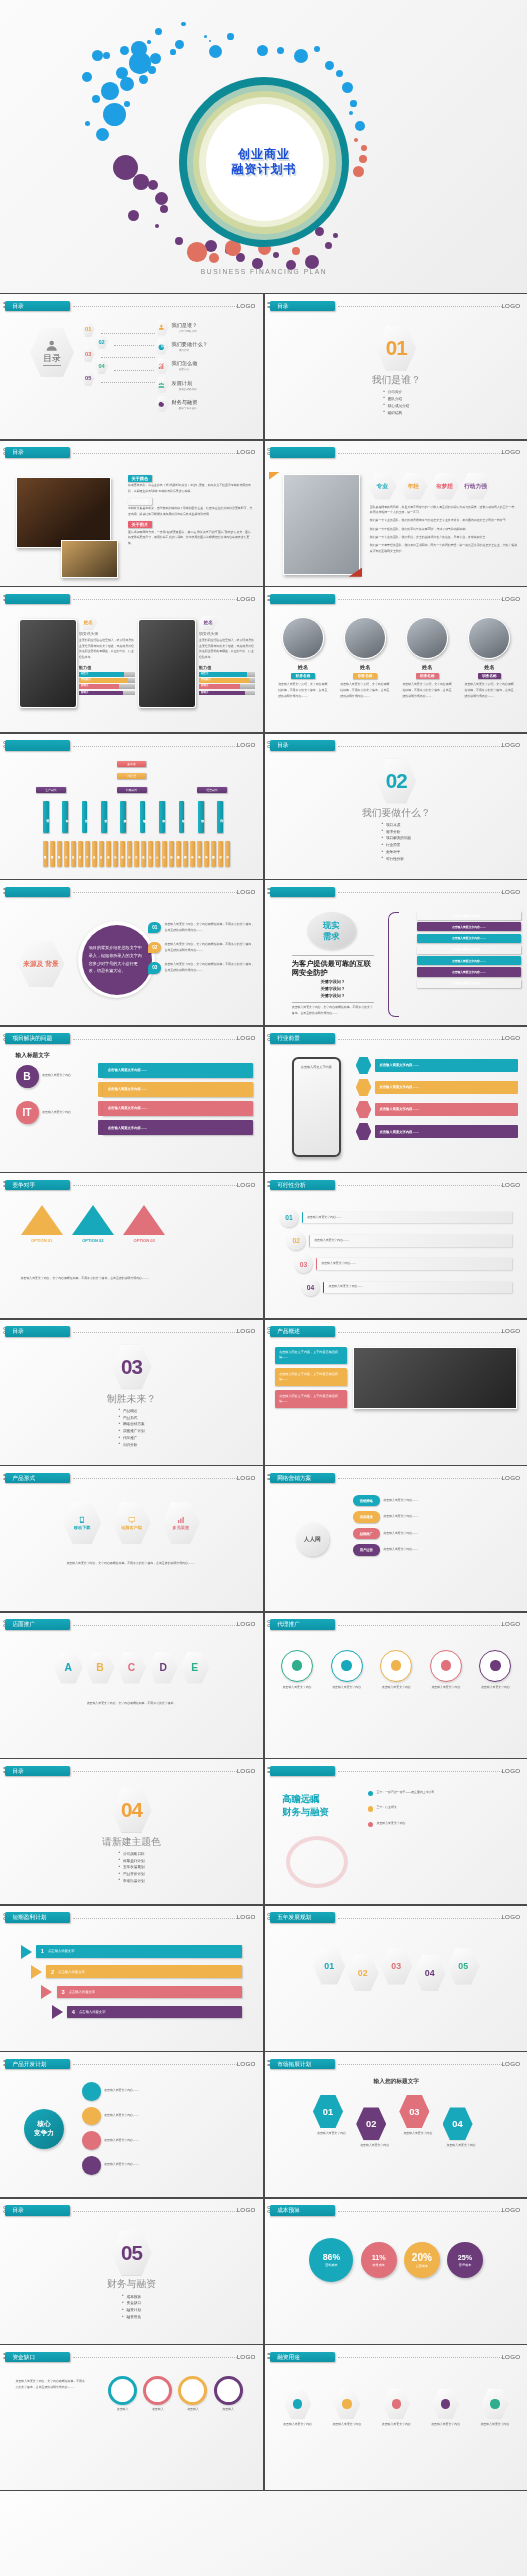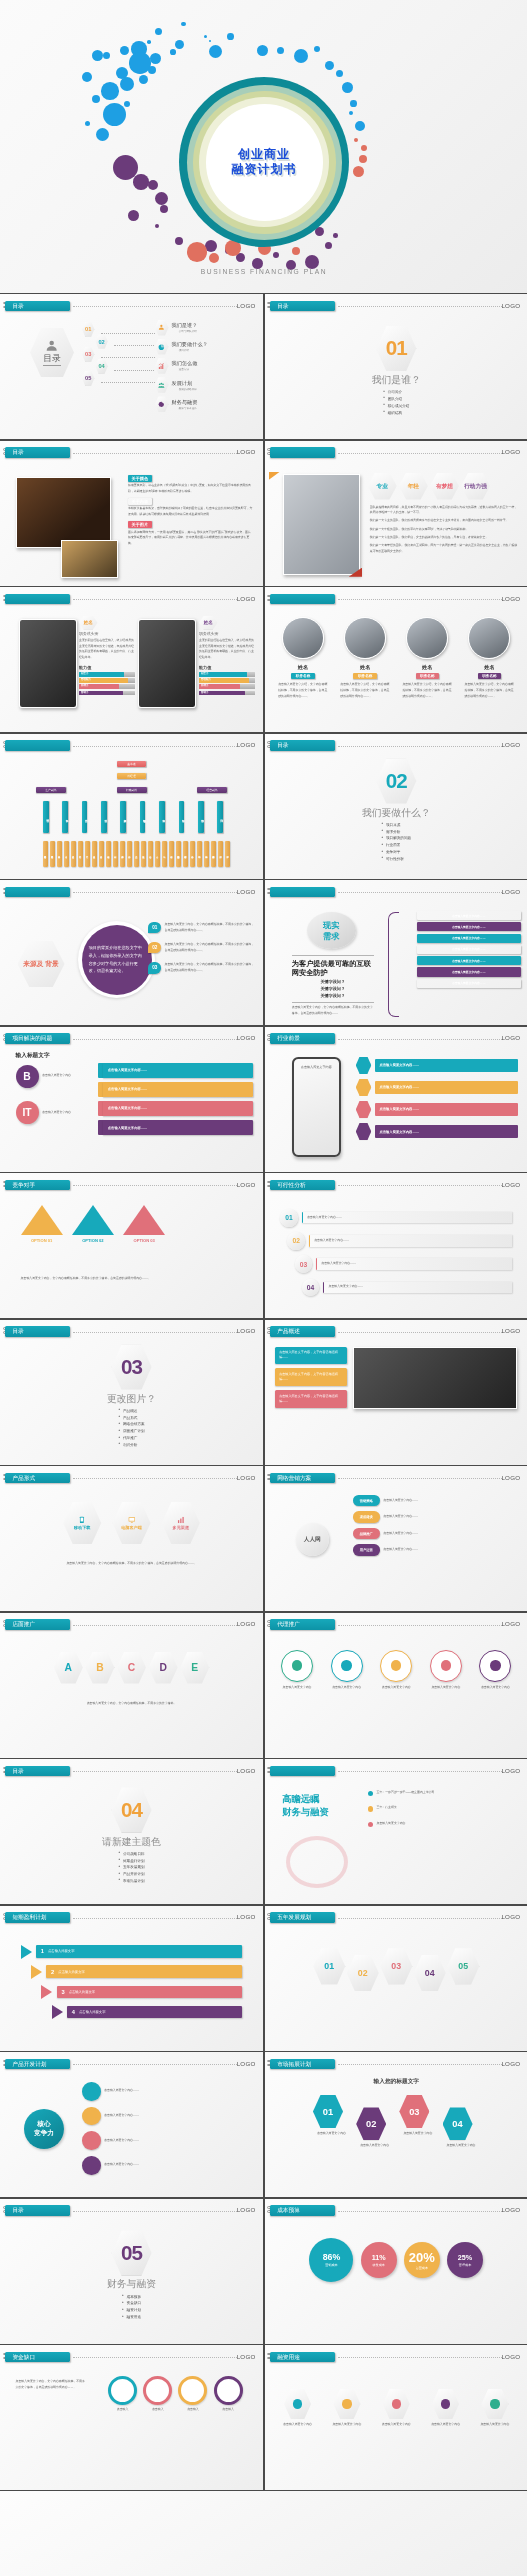--- a/index.html
+++ b/index.html
@@ -857,21 +857,21 @@
             <i></i>
           </div>
     <div class="sl-tab">目录</div>
     <div class="sl-dotline"></div>
     <div class="sl-logo">LOGO</div>
   </div>
   <div class="sec">
     <div class="bighex">
       <span style="color:#6b3b7a;">03</span>
     </div>
-    <h3>更改图片？</h3>
+    <h3>制胜未来？</h3>
     <ul>
       <li>产品概述</li>
             <li>产品形式</li>
             <li>网络营销方案</li>
             <li>店面推广计划</li>
             <li>代理推广</li>
             <li>利润分析</li>
     </ul>
   </div>
       </div>
@@ -1295,21 +1295,21 @@
 
       <div style="width:44px;height:44px;border-radius:50%;background:#17a9bb;display:flex;flex-direction:column;align-items:center;justify-content:center;box-shadow:1px 1.5px 2.6px rgba(0,0,0,.2);">
         <span style="color:#fff;font-size:8.8px;font-weight:bold;">86%</span>
         <span style="color:#fff;font-size:3.1px;margin-top:1px;">营销成本</span>
       </div>
       <div style="width:36px;height:36px;border-radius:50%;background:#e0707a;display:flex;flex-direction:column;align-items:center;justify-content:center;box-shadow:1px 1.5px 2.6px rgba(0,0,0,.2);">
         <span style="color:#fff;font-size:7.2px;font-weight:bold;">11%</span>
         <span style="color:#fff;font-size:3.1px;margin-top:1px;">研发成本</span>
       </div>
       <div style="width:36px;height:36px;border-radius:50%;background:#f0b24b;display:flex;flex-direction:column;align-items:center;justify-content:center;box-shadow:1px 1.5px 2.6px rgba(0,0,0,.2);">
-        <span style="color:#fff;font-size:13px;font-weight:bold;">20%</span>
+        <span style="color:#fff;font-size:10px;font-weight:bold;">20%</span>
         <span style="color:#fff;font-size:3.1px;margin-top:1px;">运营成本</span>
       </div>
       <div style="width:36px;height:36px;border-radius:50%;background:#6b3b7a;display:flex;flex-direction:column;align-items:center;justify-content:center;box-shadow:1px 1.5px 2.6px rgba(0,0,0,.2);">
         <span style="color:#fff;font-size:7.2px;font-weight:bold;">25%</span>
         <span style="color:#fff;font-size:3.1px;margin-top:1px;">管理成本</span>
       </div>
   </div>
       </div>
       <div class="slide">
         <div class="sl-head">

